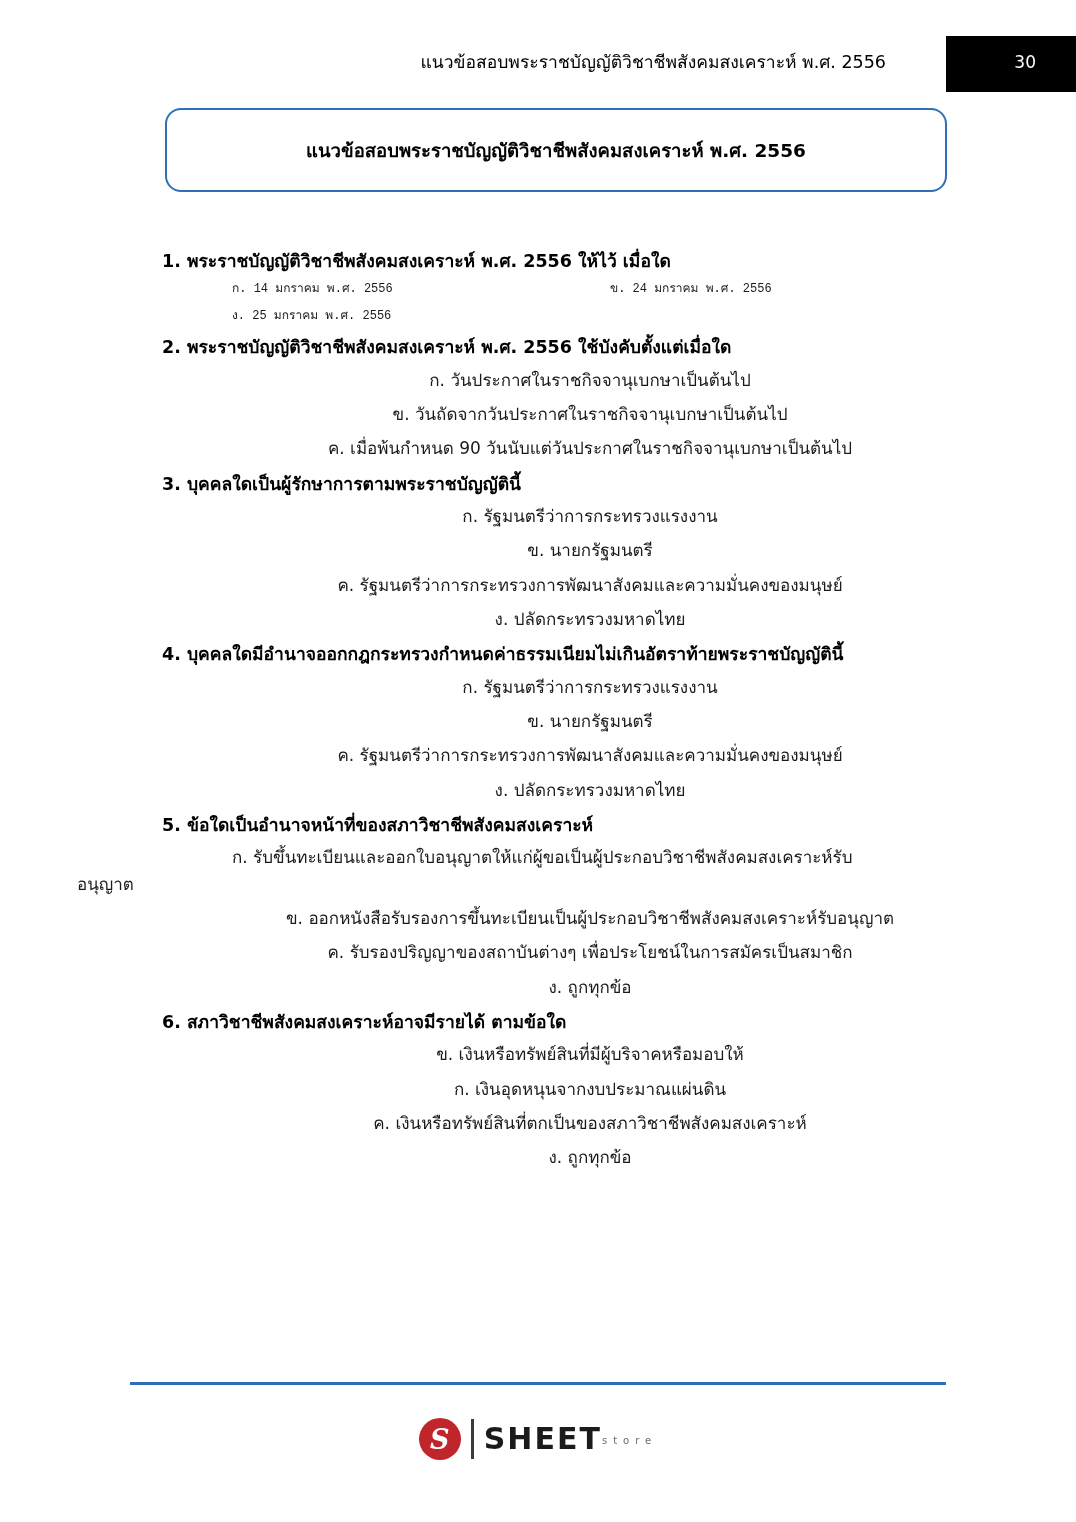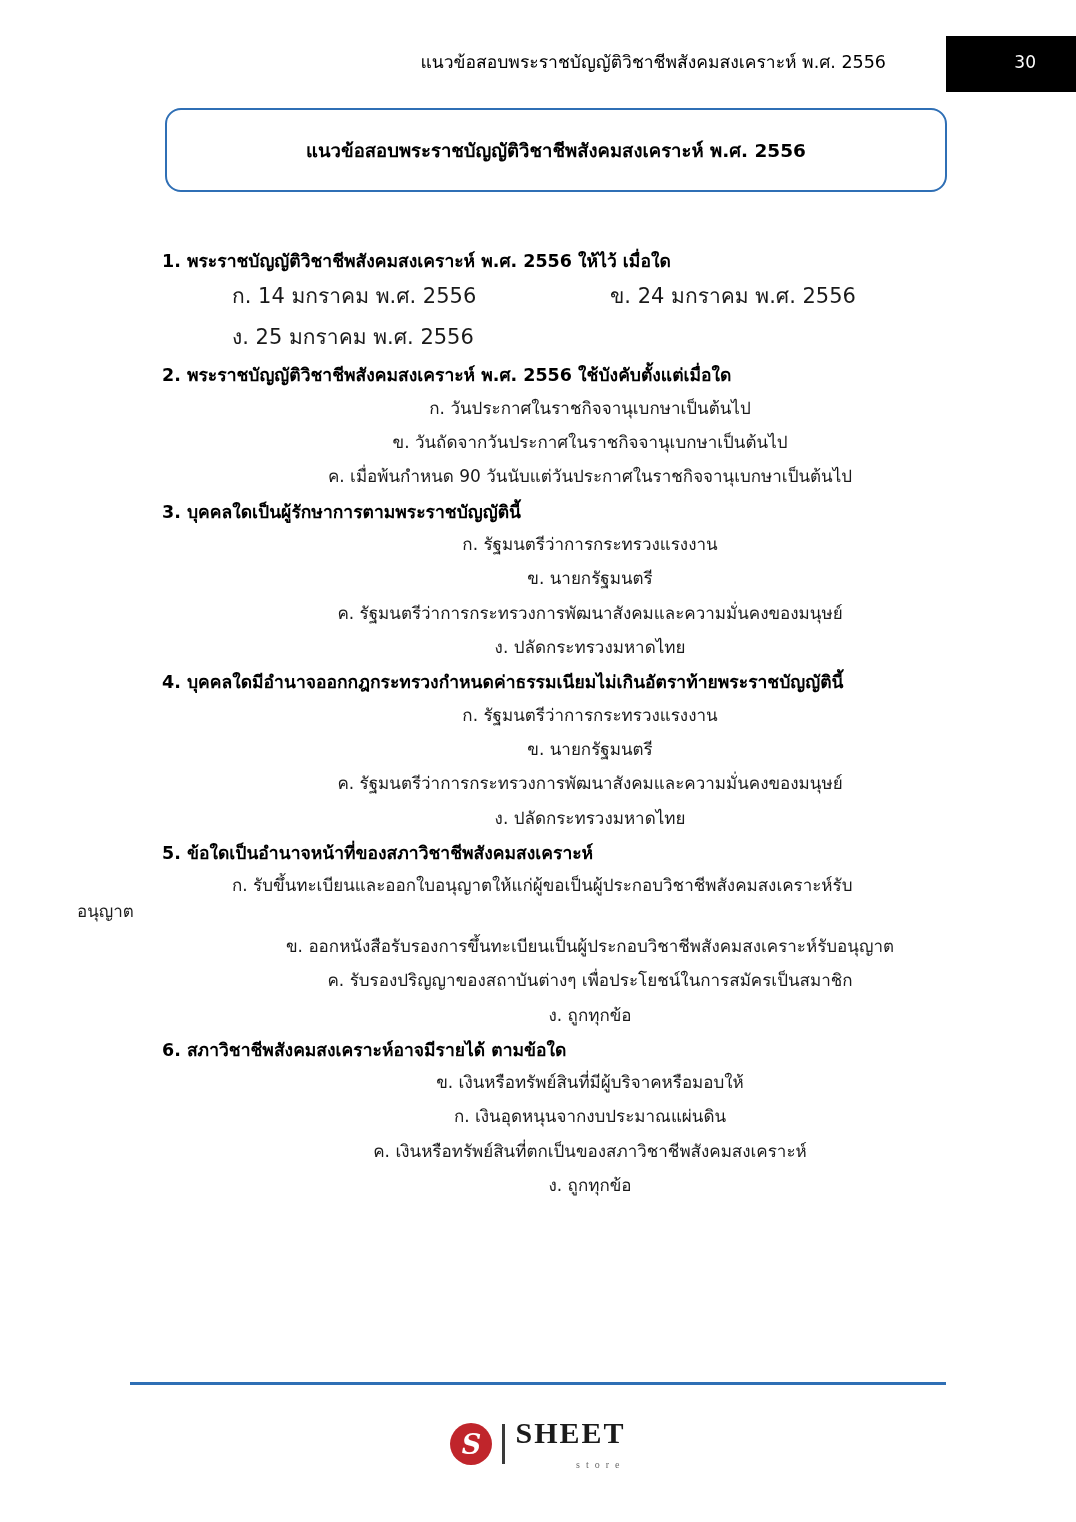--- a/index.html
+++ b/index.html
@@ -94,22 +94,23 @@
     line-height: 1.55;
     text-align: center;
   }
   
   .choice-row {
     display: flex;
     padding: 4px 60px 4px 232px;
     line-height: 1.55;
   }
   .choice-row .choice-col {
-    font-size: 21px;
-    color: #1a1a1a;
+    font-size: 12px;
+    color: #1a1a1a;
+    font-family: Liberation Mono, monospace;
   }
   .choice-row .choice-col:first-child {
     width: 378px;
     flex: 0 0 378px;
   }
   
   .choice-wrap {
     font-size: 17px;
     color: #1a1a1a;
     padding: 4px 70px 4px 232px;
@@ -155,23 +156,21 @@
     font-style: italic;
     font-family: "DejaVu Serif", "Liberation Serif", serif;
   }
   .logo-divider {
     width: 3px;
     height: 40px;
     background: #3a3a3a;
   }
   .logo-words {
     display: flex;
-    flex-direction: column;
     line-height: 1;
-    font-family: Liberation Serif, serif;
   }
   .logo-main {
     font-size: 30px;
     font-weight: bold;
     letter-spacing: 2px;
     color: #1b1b1b;
   }
   .logo-sub {
     font-size: 10px;
     letter-spacing: 6px;

